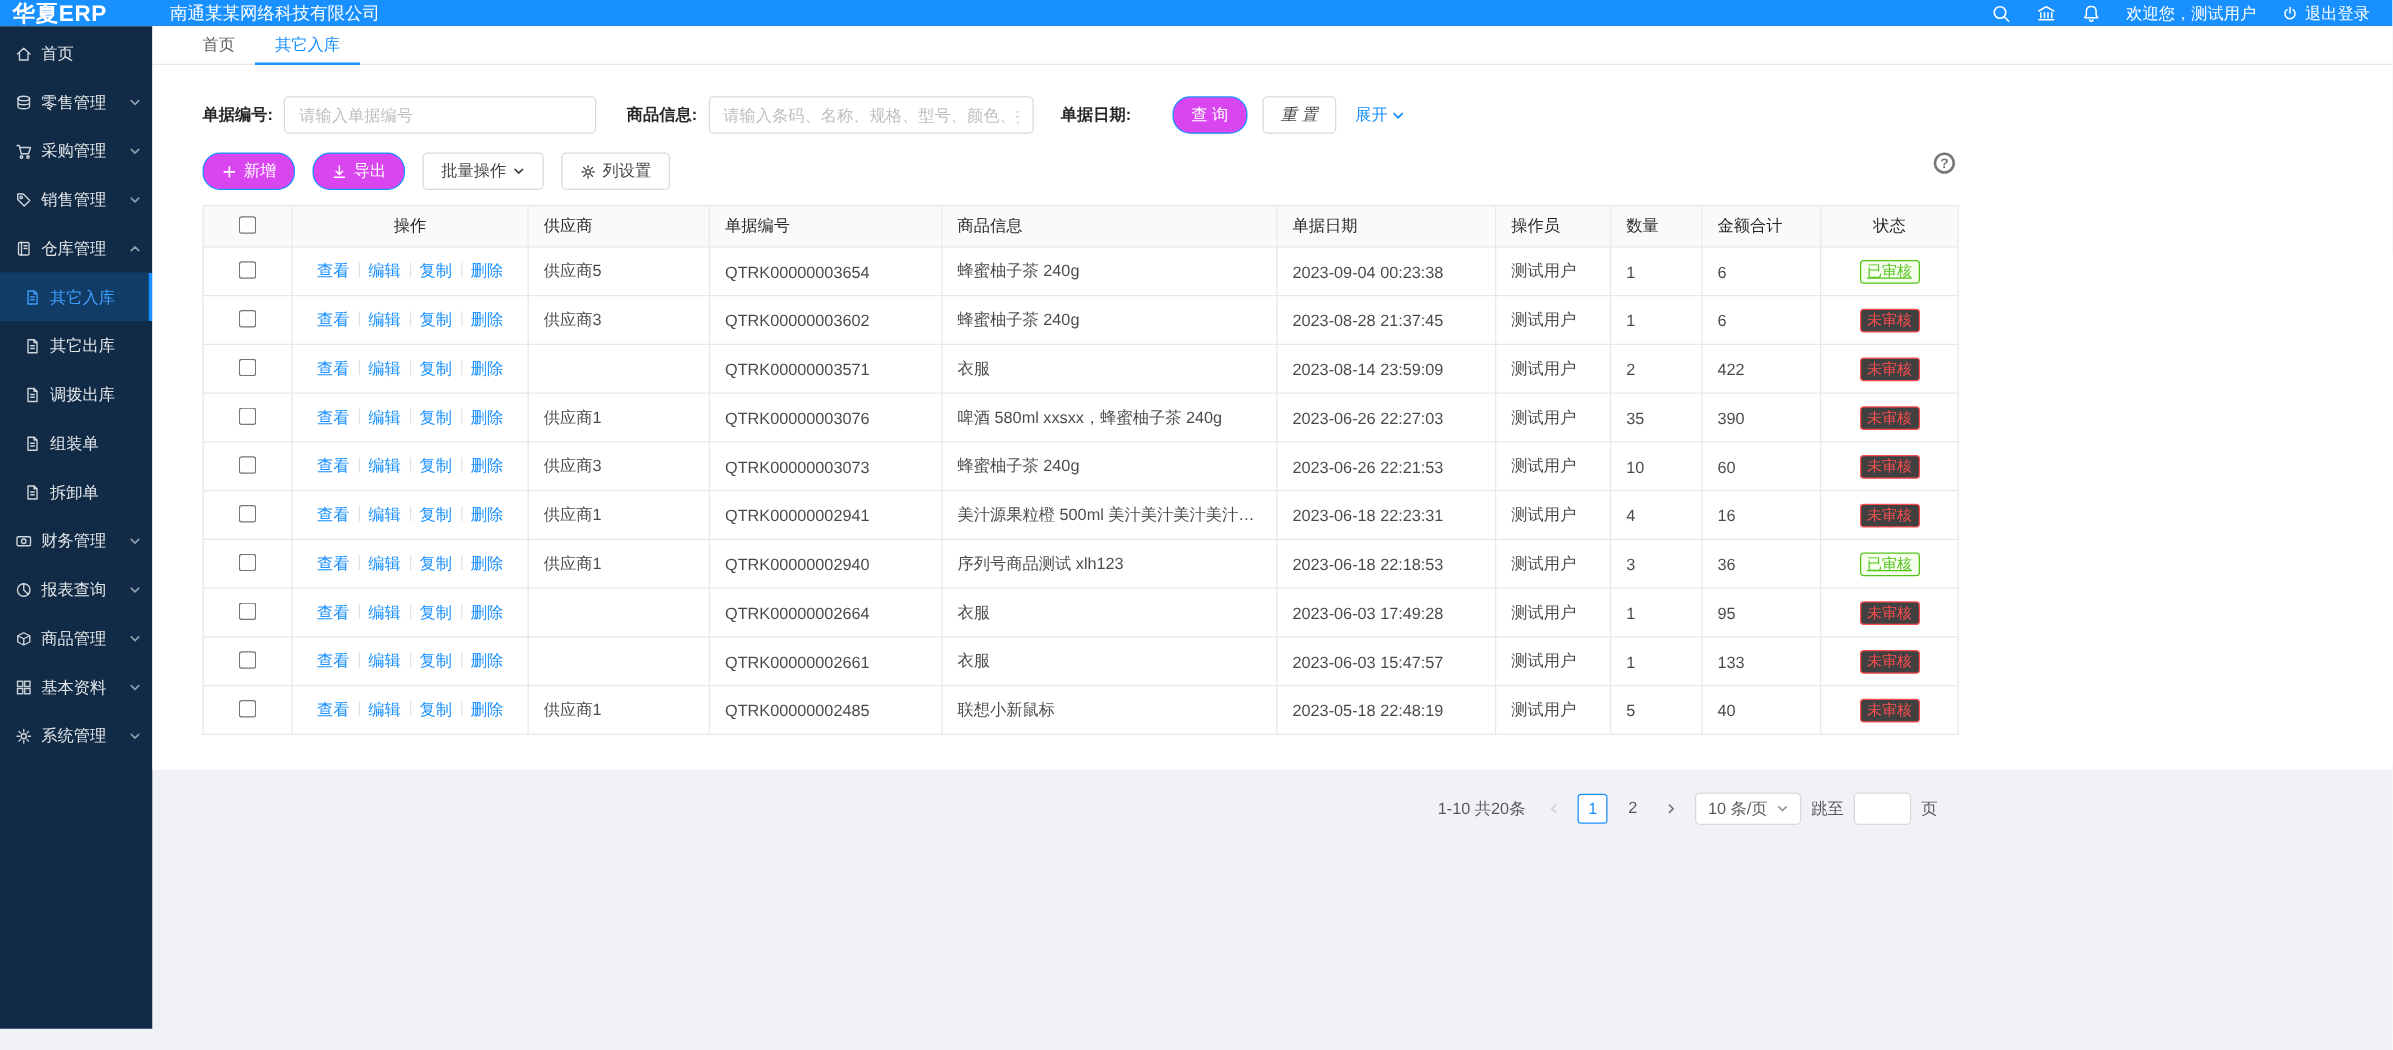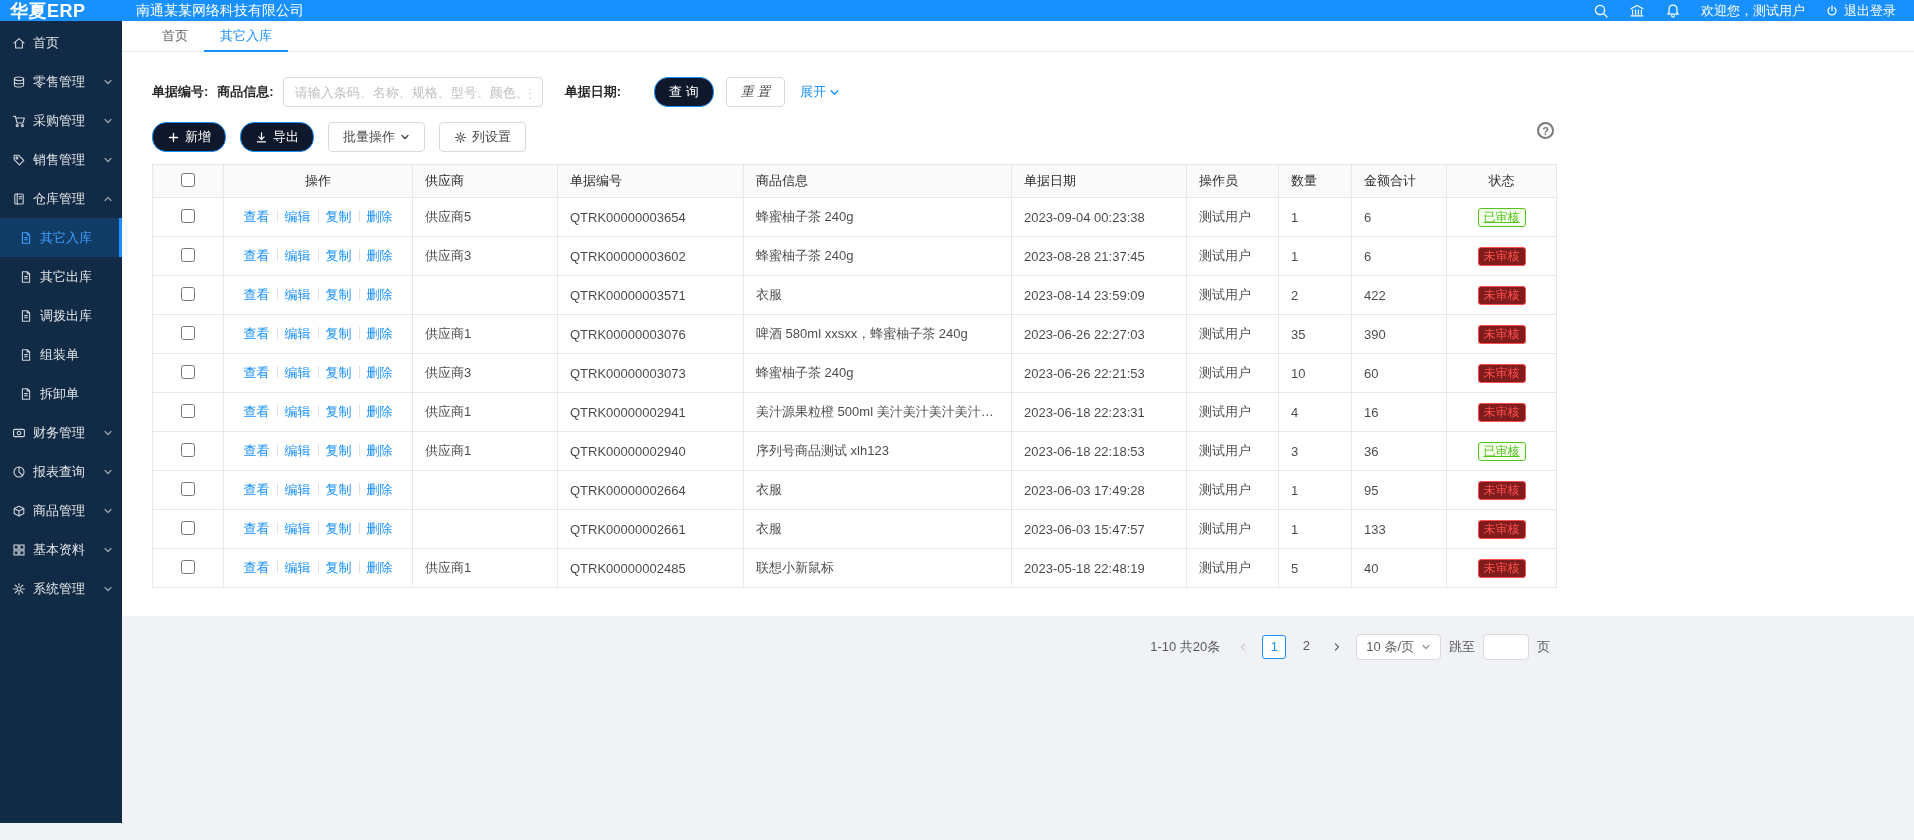--- a/index.html
+++ b/index.html
@@ -28,38 +28,38 @@
   .menu-item.active .mi { color:#3d9eff; }
 
   .main { flex:1; display:flex; flex-direction:column; background:#f0f2f5; min-width:0; }
 
   
   .tabbar { background:#fff; height:31px; border-bottom:1px solid #e8e8e8; display:flex; padding-left:24px; }
   .tab { padding:0 16px; line-height:29px; height:31px; cursor:pointer; color:rgba(0,0,0,.65); }
   .tab.active { color:#1890ff; border-bottom:2px solid #1890ff; }
 
   
-  .content { background:#fff; padding:25px 0 28px 30px; }
+  .content { background:#fff; padding:25px 0 28px 40px; }
   .inner { width:1404px; }
 
   .filters { display:flex; align-items:center; }
   .f-label { font-weight:600; margin-right:9px; white-space:nowrap; }
   .f-input { height:30px; border:1px solid #d9d9d9; border-radius:4px; padding:0 11px; font-size:13px;
              color:rgba(0,0,0,.75); outline:none; }
   .f-input::placeholder, .daterange input::placeholder { color:#bfbfbf; }
   .w-billno { width:250px; margin-right:24px; }
   .w-goods { width:260px; margin-right:22px; }
   .daterange { width:256px; height:30px; border:1px solid #d9d9d9; border-radius:4px; display:flex;
                align-items:center; padding:0 6px; background:#fff; }
   .daterange input { border:none; outline:none; width:102px; text-align:center; font-size:13px; color:rgba(0,0,0,.75); }
   .d-sep { color:#bfbfbf; padding:0 2px; }
 
   .btn { height:30px; border:1px solid #d9d9d9; border-radius:4px; background:#fff; padding:0 14px;
          font-size:13px; cursor:pointer; display:inline-flex; align-items:center; gap:5px; color:rgba(0,0,0,.75); }
-  .btn.primary { background:#0f172a; border-color:#1890ff; color:#fff;border-radius:14px; }
+  .btn.primary { background:#d946ef; border-color:#1890ff; color:#fff;border-radius:14px; }
   .btn .bi { width:13px; height:13px; }
   .ml24 { margin-left:24px; } .ml12 { margin-left:12px;font-style:italic; }
   .link { color:#1890ff; cursor:pointer; display:inline-flex; align-items:center; gap:3px; margin-left:15px; }
   .link .ci { width:11px; height:11px; }
 
   .toolbar { display:flex; align-items:flex-start; margin-top:15px; gap:14px; }
   .help { margin-left:auto; margin-right:2px; width:17px; height:17px; border:2px solid #777;
           border-radius:50%; color:#777; font-size:11px; font-weight:bold; display:flex;
           align-items:center; justify-content:center; cursor:pointer; }
 
@@ -68,21 +68,21 @@
   .grid th,.grid td { border:1px solid #e8e8e8; padding:0 12px; white-space:nowrap;
                       overflow:hidden; text-overflow:ellipsis; }
   .grid th { background:#fafafa; height:33px; font-weight:500; color:rgba(0,0,0,.85); text-align:left; }
   .grid td { height:39px; color:rgba(0,0,0,.72); background:#fff; }
   .grid .center { text-align:center; }
   .grid input[type=checkbox] { width:14px; height:14px; accent-color:#1890ff; }
   .act { color:#1890ff; cursor:pointer; text-decoration:none; }
   .sep { display:inline-block; width:1px; height:12px; background:#e1e1e1; margin:0 7px; vertical-align:-1px; }
   .badge { display:inline-block; font-size:12px; line-height:17px; padding:0 5px; border:1px solid; border-radius:3px; }
   .badge[data-status="approved"] { color:#52c41a; border-color:#52c41a; background:#f6ffed;text-decoration:underline; }
-  .badge[data-status="pending"]  { color:#ff4d4f; border-color:#ff4d4f; background:#7f1d1d; }
+  .badge[data-status="pending"]  { color:#ff4d4f; border-color:#ff4d4f; background:#404040; }
 
   
   .pager { width:1404px; margin:18px 0 0 24px; display:flex; justify-content:flex-end;
            align-items:center; gap:8px; color:rgba(0,0,0,.65); }
   .pg-total { margin-right:4px; }
   .pg-arrow { width:22px; height:24px; display:flex; align-items:center; justify-content:center; cursor:pointer; color:rgba(0,0,0,.55); }
   .pg-arrow.disabled { color:#cfcfcf; }
   .pg-arrow svg { width:10px; height:10px; }
   .pg-num { min-width:24px; height:24px; line-height:22px; text-align:center; border:1px solid #1890ff;
             color:#1890ff; border-radius:3px; background:#fff; cursor:pointer; }
@@ -323,20 +323,21 @@
     <div class="tabbar">
       <div class="tab">首页</div>
       <div class="tab active">其它入库</div>
     </div>
 
     <div class="content">
       <div class="inner">
 
         <div class="filters">
           <span class="f-label">单据编号:</span>
+          <input class="f-input w-billno" placeholder="请输入单据编号" style="">
           <span class="f-label">商品信息:</span>
           <input class="f-input w-goods" placeholder="请输入条码、名称、规格、型号、颜色、扩展..." style="">
           <span class="f-label">单据日期:</span>
           <button class="btn primary ml24">查 询</button>
           <button class="btn ml12">重 置</button>
           <span class="link">
             <span>展开</span>
             <span class="ci">
                 <svg viewBox="0 0 10 10" fill="none" stroke="currentColor" stroke-width="1.3" stroke-linecap="round">
                   <path d="M2 3.5 5 6.5 8 3.5"></path>

